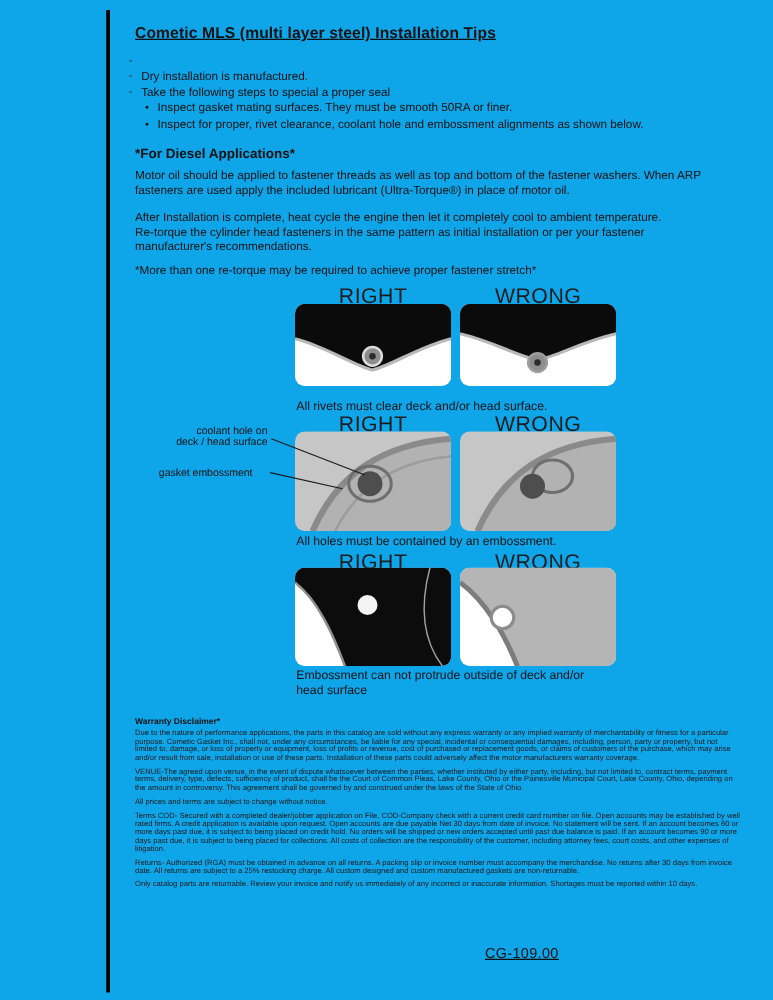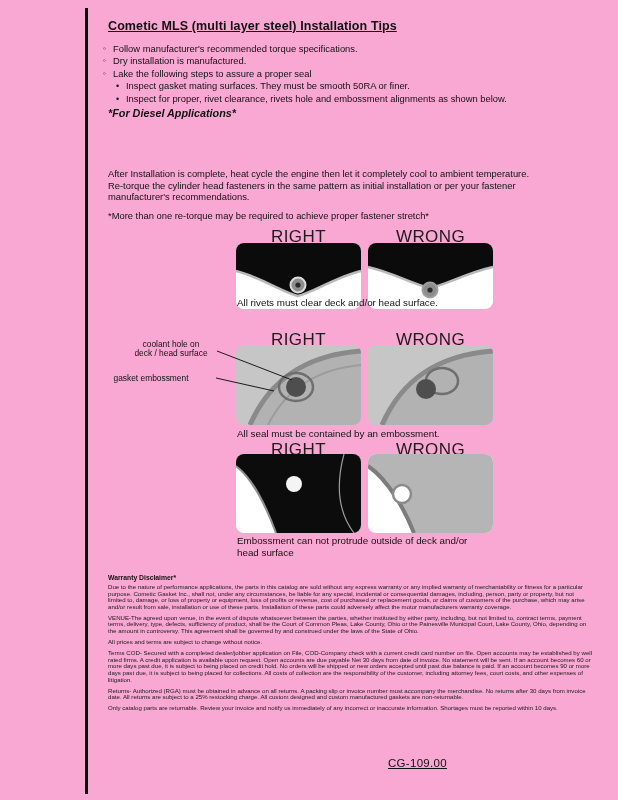--- a/index.html
+++ b/index.html
@@ -1,42 +1,42 @@
 <!DOCTYPE html>
 <html><head>
 <meta charset="utf-8">
 <style>
   * { margin:0; padding:0; box-sizing:border-box; }
   html,body { background:#ffffff; }
   .page {
     position:relative; width:618px; height:800px; margin:0 auto;
-    background:#f9a8d4; overflow:hidden;
+    background:#0ea5e9; overflow:hidden;
     font-family:"Liberation Sans", sans-serif; color:#111;
   }
   .edge-line { position:absolute; left:85px; top:8px; width:3px; height:786px; background:#000; }
 
   .title { position:absolute; left:108px; top:19px; font-size:12.5px; font-weight:bold; text-decoration:underline; letter-spacing:0.1px; }
 
   .bullets { position:absolute; left:103px; top:43px; font-size:9.4px; }
   .bullet-row { display:flex; align-items:flex-start; line-height:12.4px; }
   .bullet-row .marker { flex:0 0 10px; width:10px; font-size:8px; line-height:12.4px; }
   .bullet-row.sub { padding-left:13px; }
   .bullet-row.sub .marker { font-size:9px; }
 
-  .diesel-heading { position:absolute; left:108px; top:107px; font-size:10.8px; font-weight:bold;font-style:italic; }
+  .diesel-heading { position:absolute; left:108px; top:117px; font-size:10.8px; font-weight:bold; }
   .para { position:absolute; font-size:9.4px; line-height:11.6px; }
   .para1 { left:108px; top:134px; width:462px; }
   .para2 { left:108px; top:168px; width:436px; }
   .note  { left:108px; top:210px; width:470px; }
 
   .rw-header { position:absolute; width:125px; text-align:center; font-size:17px; letter-spacing:0.4px; color:#1c1c1c; }
   .imgbox { position:absolute; width:125px; border-radius:8px; overflow:hidden; line-height:0; }
   .caption { position:absolute; font-size:9.8px; line-height:12px; color:#111; }
 
-  .diag-label { position:absolute; font-size:8.4px; line-height:9.4px; text-align:center; color:#111; }
+  .diag-label { position:absolute; font-size:8.4px; line-height:9.4px; text-align:right; color:#111; }
   .lbl-coolant { left:128px; top:340px; width:86px; }
   .lbl-emboss  { left:100px; top:374px; width:102px; }
   .connector { position:absolute; left:216px; top:344px; pointer-events:none; }
 
   .warranty-heading { position:absolute; left:108px; top:574px; font-size:6.8px; font-weight:bold; }
   .warranty-body { position:absolute; left:108px; top:584px; width:484px; font-size:6.1px; line-height:6.6px; color:#1a1a1a; }
   .warranty-body p { margin-bottom:4.5px; }
 
   .footer-code { position:absolute; left:388px; top:757px; font-size:11.5px; letter-spacing:0.3px; color:#111;text-decoration:underline; }
 </style>
@@ -44,41 +44,41 @@
 <body>
 
 <div class="page">
   <div class="edge-line"></div>
 
   <div class="title">Cometic MLS (multi layer steel) Installation Tips</div>
 
   <div class="bullets">
     <div class="bullet-row">
       <span class="marker">◦</span>
-      <span>Follow manufacturer's recommended torque specifications.</span>
     </div>
     <div class="bullet-row">
       <span class="marker">◦</span>
       <span>Dry installation is manufactured.</span>
     </div>
     <div class="bullet-row">
       <span class="marker">◦</span>
-      <span>Lake the following steps to assure a proper seal</span>
+      <span>Take the following steps to special a proper seal</span>
     </div>
     <div class="bullet-row sub">
       <span class="marker">•</span>
       <span>Inspect gasket mating surfaces.  They must be smooth 50RA or finer.</span>
     </div>
     <div class="bullet-row sub">
       <span class="marker">•</span>
-      <span>Inspect for proper, rivet clearance, rivets hole and embossment alignments as shown below.</span>
+      <span>Inspect for proper, rivet clearance, coolant hole and embossment alignments as shown below.</span>
     </div>
   </div>
 
   <div class="diesel-heading">*For Diesel Applications*</div>
+  <div class="para para1">Motor oil should be applied to fastener threads as well as top and bottom of the fastener washers. When ARP fasteners are used apply the included lubricant (Ultra-Torque®) in place of motor oil.</div>
   <div class="para para2">After Installation is complete, heat cycle the engine then let it completely cool to ambient temperature. Re-torque the cylinder head fasteners in the same pattern as initial installation or per your fastener manufacturer's recommendations.</div>
   <div class="para note">*More than one re-torque may be required to achieve proper fastener stretch*</div>
 
   <div class="rw-header" style="left:236px; top:227px;">RIGHT</div>
   <div class="rw-header" style="left:368px; top:227px;">WRONG</div>
 
   <div class="imgbox" style="left:236px; top:243px; height:66px;">
     <svg viewBox="0 0 125 66" width="125" height="66">
       <rect width="125" height="66" fill="#ffffff"></rect>
       <path d="M0,0 H125 V28 C100,34 76,50 62,53 C48,50 24,34 0,28 Z" fill="#0b0b0b"></path>
@@ -89,21 +89,21 @@
   </div>
   <div class="imgbox" style="left:368px; top:243px; height:66px;">
     <svg viewBox="0 0 125 66" width="125" height="66">
       <rect width="125" height="66" fill="#ffffff"></rect>
       <path d="M0,0 H125 V24 C98,30 78,42 62,45 C46,42 26,30 0,24 Z" fill="#0b0b0b"></path>
       <path d="M0,24 C26,30 46,42 62,45 C78,42 98,30 125,24" fill="none" stroke="#b9b9b9" stroke-width="2.5"></path>
       <circle cx="62" cy="47" r="7.5" fill="#8d8d8d" stroke="#9e9e9e" stroke-width="2"></circle>
       <circle cx="62" cy="47" r="2.6" fill="#2b2b2b"></circle>
     </svg>
   </div>
-  <div class="caption" style="left:237px; top:297px;text-align:right;">All rivets must clear deck and/or head surface.</div>
+  <div class="caption" style="left:237px; top:320px;text-align:right;">All rivets must clear deck and/or head surface.</div>
 
   <div class="rw-header" style="left:236px; top:330px;">RIGHT</div>
   <div class="rw-header" style="left:368px; top:330px;">WRONG</div>
 
   <div class="diag-label lbl-coolant">
     <div>coolant hole on</div>
     <div>deck / head surface</div>
   </div>
   <div class="diag-label lbl-emboss">gasket embossment</div>
 
@@ -125,21 +125,21 @@
       <ellipse cx="74" cy="36" rx="16" ry="13" fill="none" stroke="#6f6f6f" stroke-width="2.5"></ellipse>
       <circle cx="58" cy="44" r="10" fill="#4e4e4e"></circle>
     </svg>
   </div>
 
   <svg class="connector" width="92" height="58" viewBox="0 0 92 58">
     <line x1="1" y1="7" x2="76" y2="36" stroke="#1a1a1a" stroke-width="1"></line>
     <line x1="0" y1="34" x2="58" y2="47" stroke="#1a1a1a" stroke-width="1"></line>
   </svg>
 
-  <div class="caption" style="left:237px; top:428px;">All seal must be contained by an embossment.</div>
+  <div class="caption" style="left:237px; top:428px;">All holes must be contained by an embossment.</div>
 
   <div class="rw-header" style="left:236px; top:440px;">RIGHT</div>
   <div class="rw-header" style="left:368px; top:440px;">WRONG</div>
 
   <div class="imgbox" style="left:236px; top:454px; height:79px;">
     <svg viewBox="0 0 125 79" width="125" height="79">
       <rect width="125" height="79" fill="#ffffff"></rect>
       <path d="M0,0 H125 V79 H40 C30,52 18,26 0,12 Z" fill="#0c0c0c"></path>
       <path d="M0,12 C18,26 30,52 40,79" fill="none" stroke="#8f8f8f" stroke-width="2"></path>
       <path d="M108,0 C100,30 102,58 118,79" stroke="#ffffff" stroke-width="1.2" fill="none" opacity="0.6"></path>

